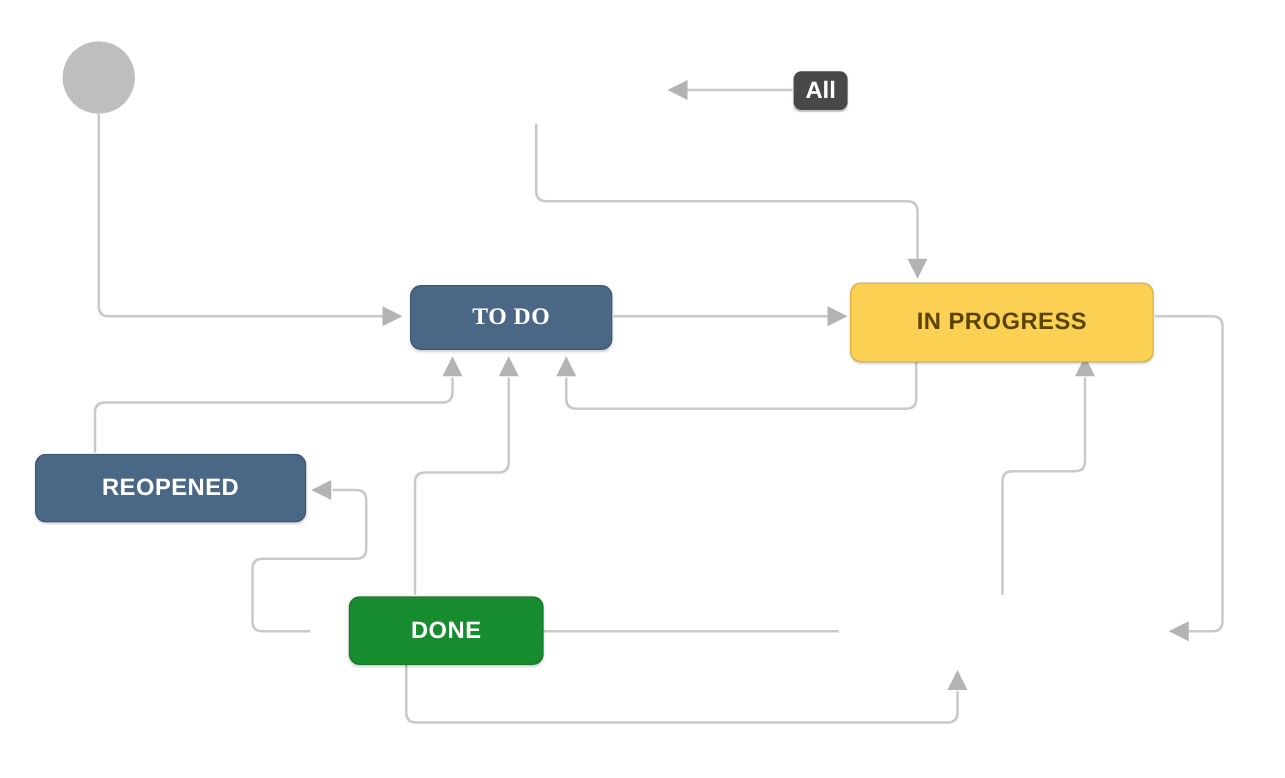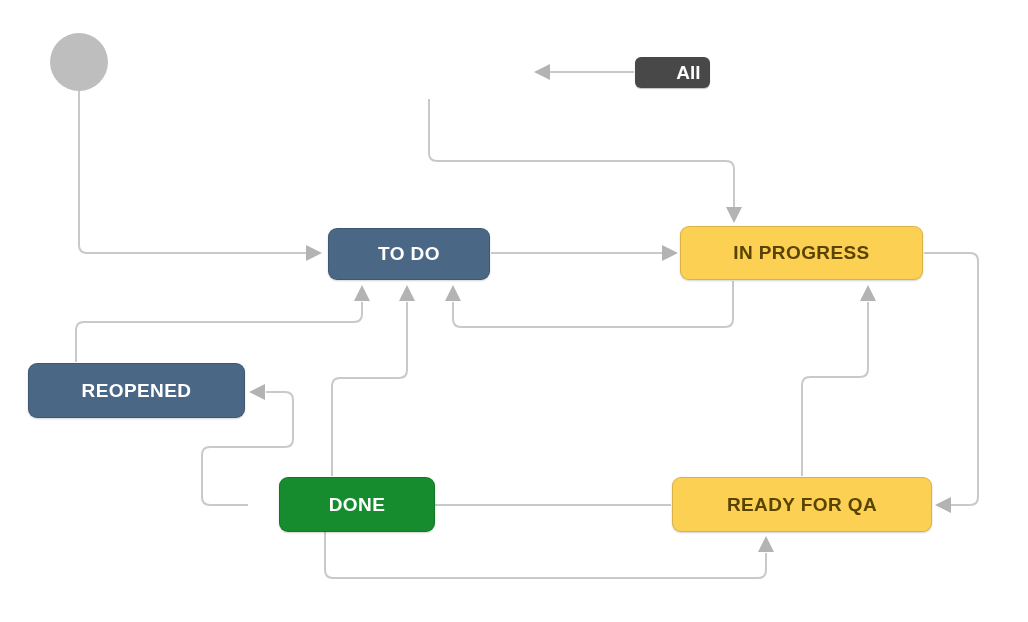--- a/index.html
+++ b/index.html
@@ -14,36 +14,35 @@
     position:absolute;display:flex;align-items:center;justify-content:center;
     border-radius:9px;font-weight:bold;font-size:19px;letter-spacing:.4px;
     border:1px solid rgba(0,0,0,0.14);
     box-shadow:0 1px 2px rgba(0,0,0,0.18);
     box-sizing:border-box;cursor:default;
   }
   .node.yellow{background:#FCD052;color:#594300;}
   .node.slate{background:#4A6785;color:#FFFFFF;}
   .node.green{background:#168C2E;color:#FFFFFF;margin-left:31px;}
   .node-blocked{left:330px;top:46px;width:200px;height:52px;}
-  .node-todo{left:328px;top:228px;width:162px;height:52px;}
-  .node-inprogress{left:680px;top:226px;width:243px;height:54px;}
+  .node-todo{left:328px;top:228px;width:162px;height:52px;font-family:Liberation Serif, serif;}
+  .node-inprogress{left:680px;top:226px;width:243px;height:64px;}
   .node-reopened{left:28px;top:363px;width:217px;height:55px;text-align:center;}
   .node-done{left:248px;top:477px;width:156px;height:55px;}
   .node-rfq{left:672px;top:477px;width:260px;height:55px;}
   .start-node{
     position:absolute;left:50px;top:33px;width:58px;height:58px;
     border-radius:50%;background:#BEBEBE;
   }
   .all-badge{
     position:absolute;left:635px;top:57px;width:43px;height:31px;
     background:#484848;color:#FFFFFF;border-radius:6px;
     display:flex;align-items:center;justify-content:center;
     font-weight:bold;font-size:19px;
     box-shadow:0 1px 1px rgba(0,0,0,0.25);
-    padding-left:32px;
   }
 </style>
 </head>
 <body>
 
 <div class="canvas">
 
   <svg class="connector-layer" width="1028" height="622" viewBox="0 0 1028 622" xmlns="http://www.w3.org/2000/svg">
 
     <g>
@@ -123,17 +122,14 @@
   </div>
 
   <div class="node slate node-reopened">
     <span>REOPENED</span>
   </div>
 
   <div class="node green node-done">
     <span>DONE</span>
   </div>
 
-  <div class="node yellow node-rfq">
-    <span>READY FOR QA</span>
-  </div>
 
 </div>
 
 </body></html>

